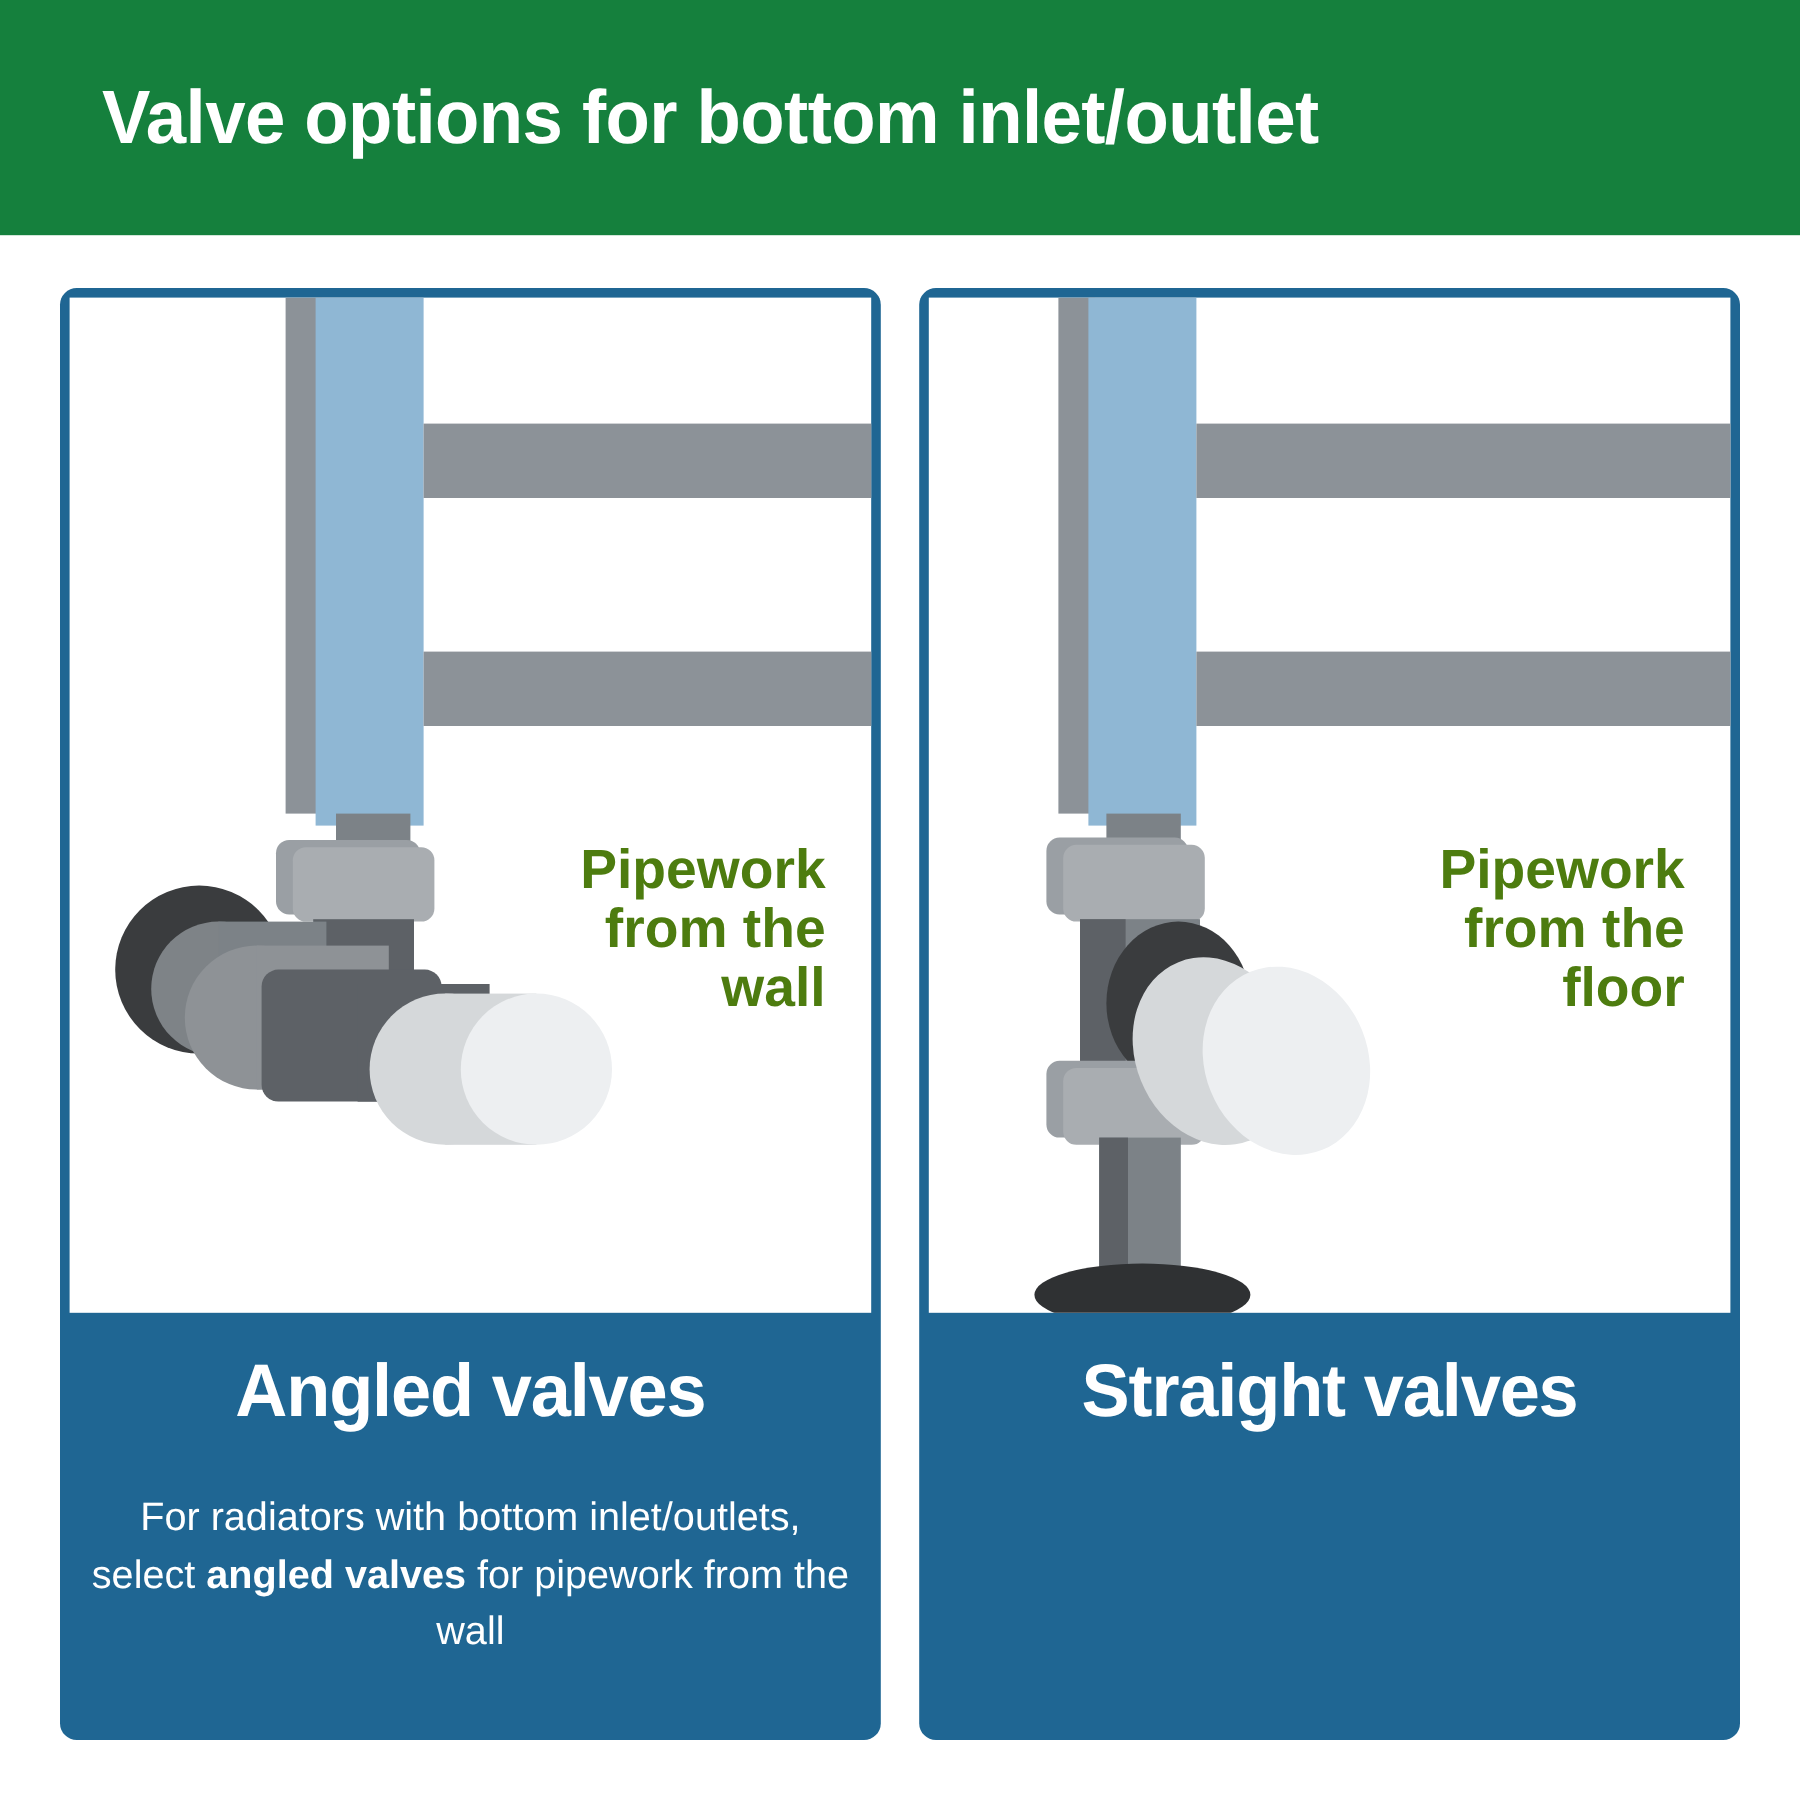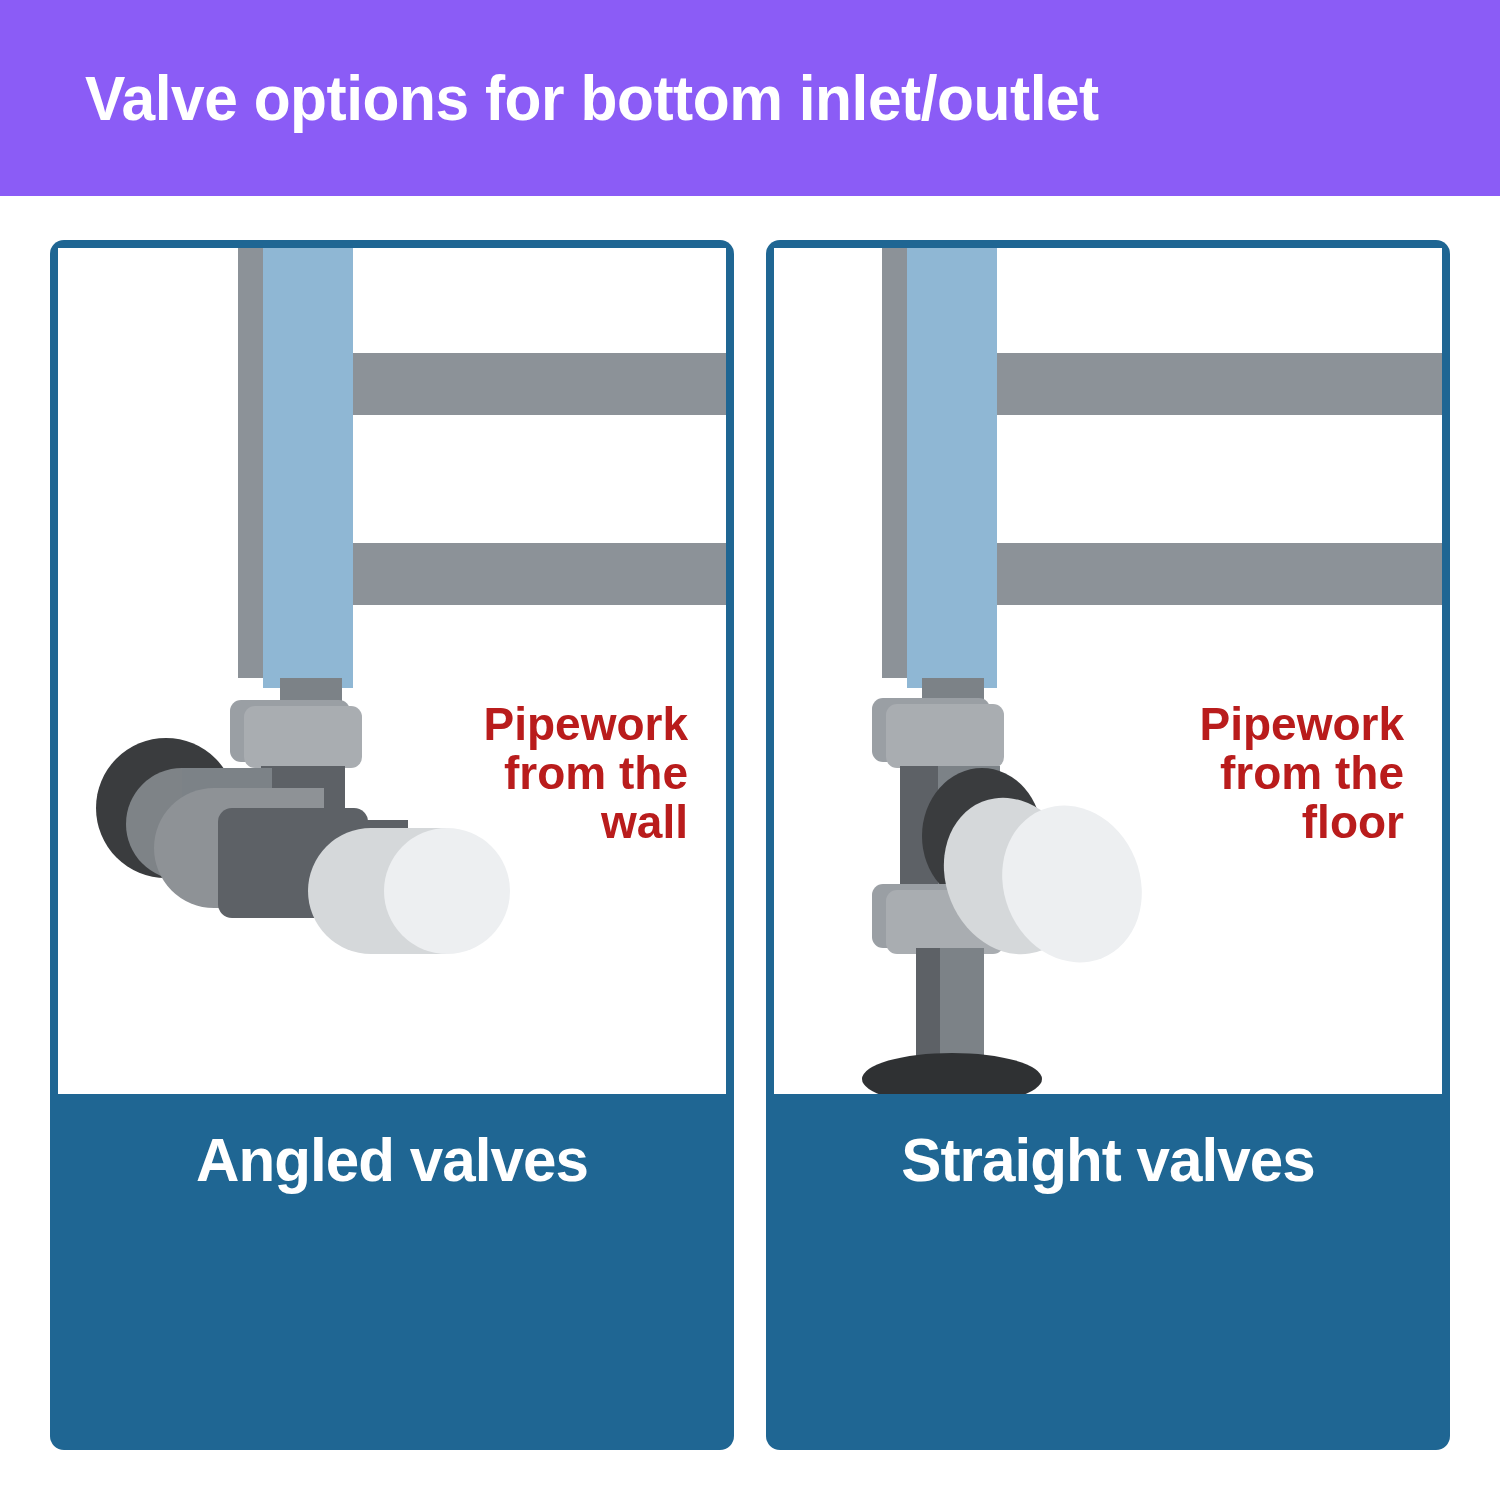--- a/index.html
+++ b/index.html
@@ -4,21 +4,21 @@
 <style>
   html,body{margin:0;padding:0;background:#ffffff;}
   body{
     width:1500px;height:1500px;position:relative;overflow:hidden;
     font-family:"Liberation Sans","DejaVu Sans",sans-serif;
   }
 
   
   .header{
     position:absolute;left:0;top:0;width:1500px;height:196px;
-    background:#8b5cf6;
+    background:#15803d;
   }
   .header-title{
     position:absolute;left:85px;top:0;height:196px;
     display:flex;align-items:center;
     color:#ffffff;
     font-size:63px;font-weight:bold;
     letter-spacing:-0.5px;
     transform:scaleX(0.96);transform-origin:left center;
     white-space:nowrap;
   }
@@ -73,21 +73,21 @@
 
   .escutcheon-dark{position:absolute;background:#3a3c3e;border-radius:50%;}
   .escutcheon-mid{position:absolute;background:#7e8387;border-radius:50%;}
   .escutcheon-light{position:absolute;background:#8e9296;border-radius:50%;}
 
   .floor-plate{position:absolute;background:#2f3133;border-radius:50%;}
 
   
   .callout{
     position:absolute;
-    color:#b91c1c;
+    color:#4d7c0f;
     font-size:46px;font-weight:bold;line-height:1.06;
     text-align:right;
     white-space:pre-line;
   }
 
   
   .card-title{
     position:absolute;left:0;width:684px;top:884px;
     text-align:center;color:#ffffff;
     font-size:62px;font-weight:bold;letter-spacing:-1px;
@@ -140,20 +140,23 @@
       <div class="knob-body" style="left:313px;top:580px;width:76px;height:126px;"></div>
       <div class="knob-cap" style="left:326px;top:580px;width:126px;height:126px;"></div>
 
       <div class="callout" style="left:300px;top:452px;width:330px;">Pipework
 from the
 wall</div>
     </div>
 
     <div class="card-title">Angled valves</div>
 
+    <div class="card-desc">
+      <span>For radiators with bottom inlet/outlets, select </span><b>angled valves</b><span> for pipework from the wall</span>
+    </div>
   </div>
 
   <div class="card right">
 
     <div class="card-image">
 
       <div class="rad-back" style="left:108px;"></div>
 
       <div class="rad-post" style="left:133px;"></div>
 

